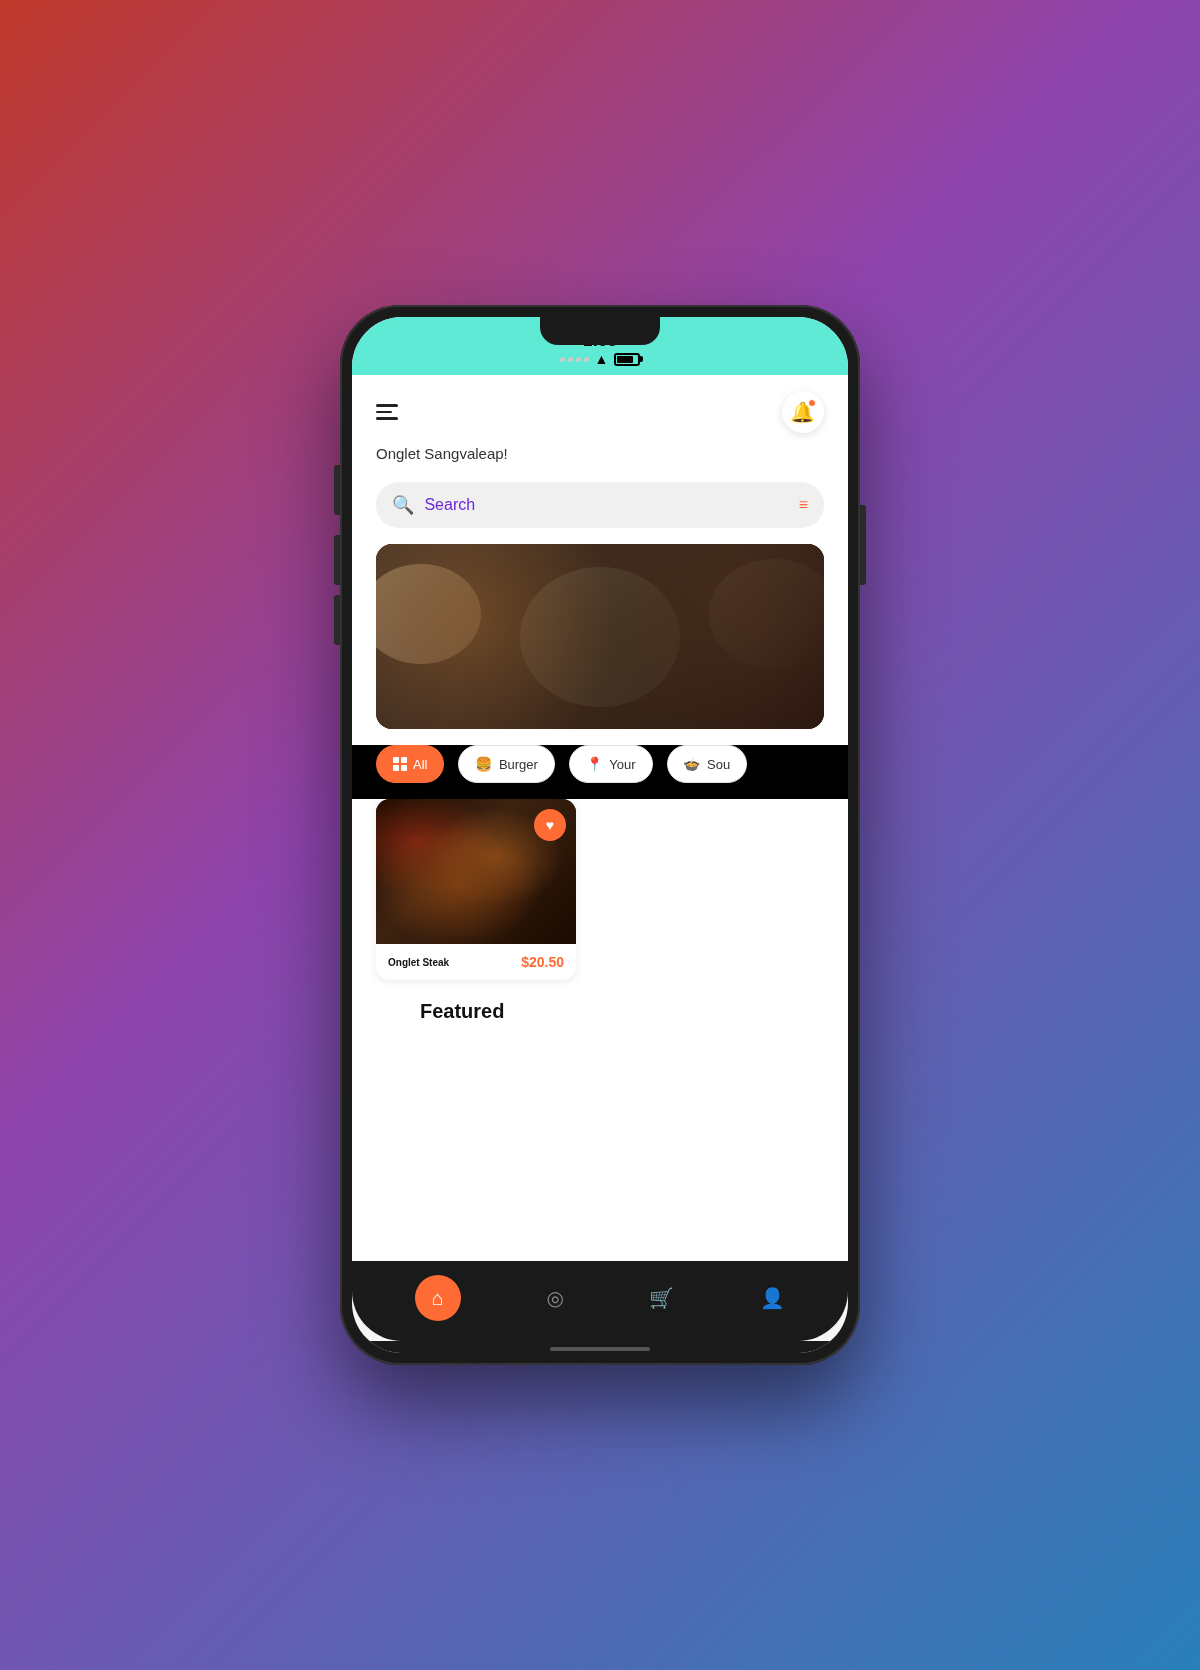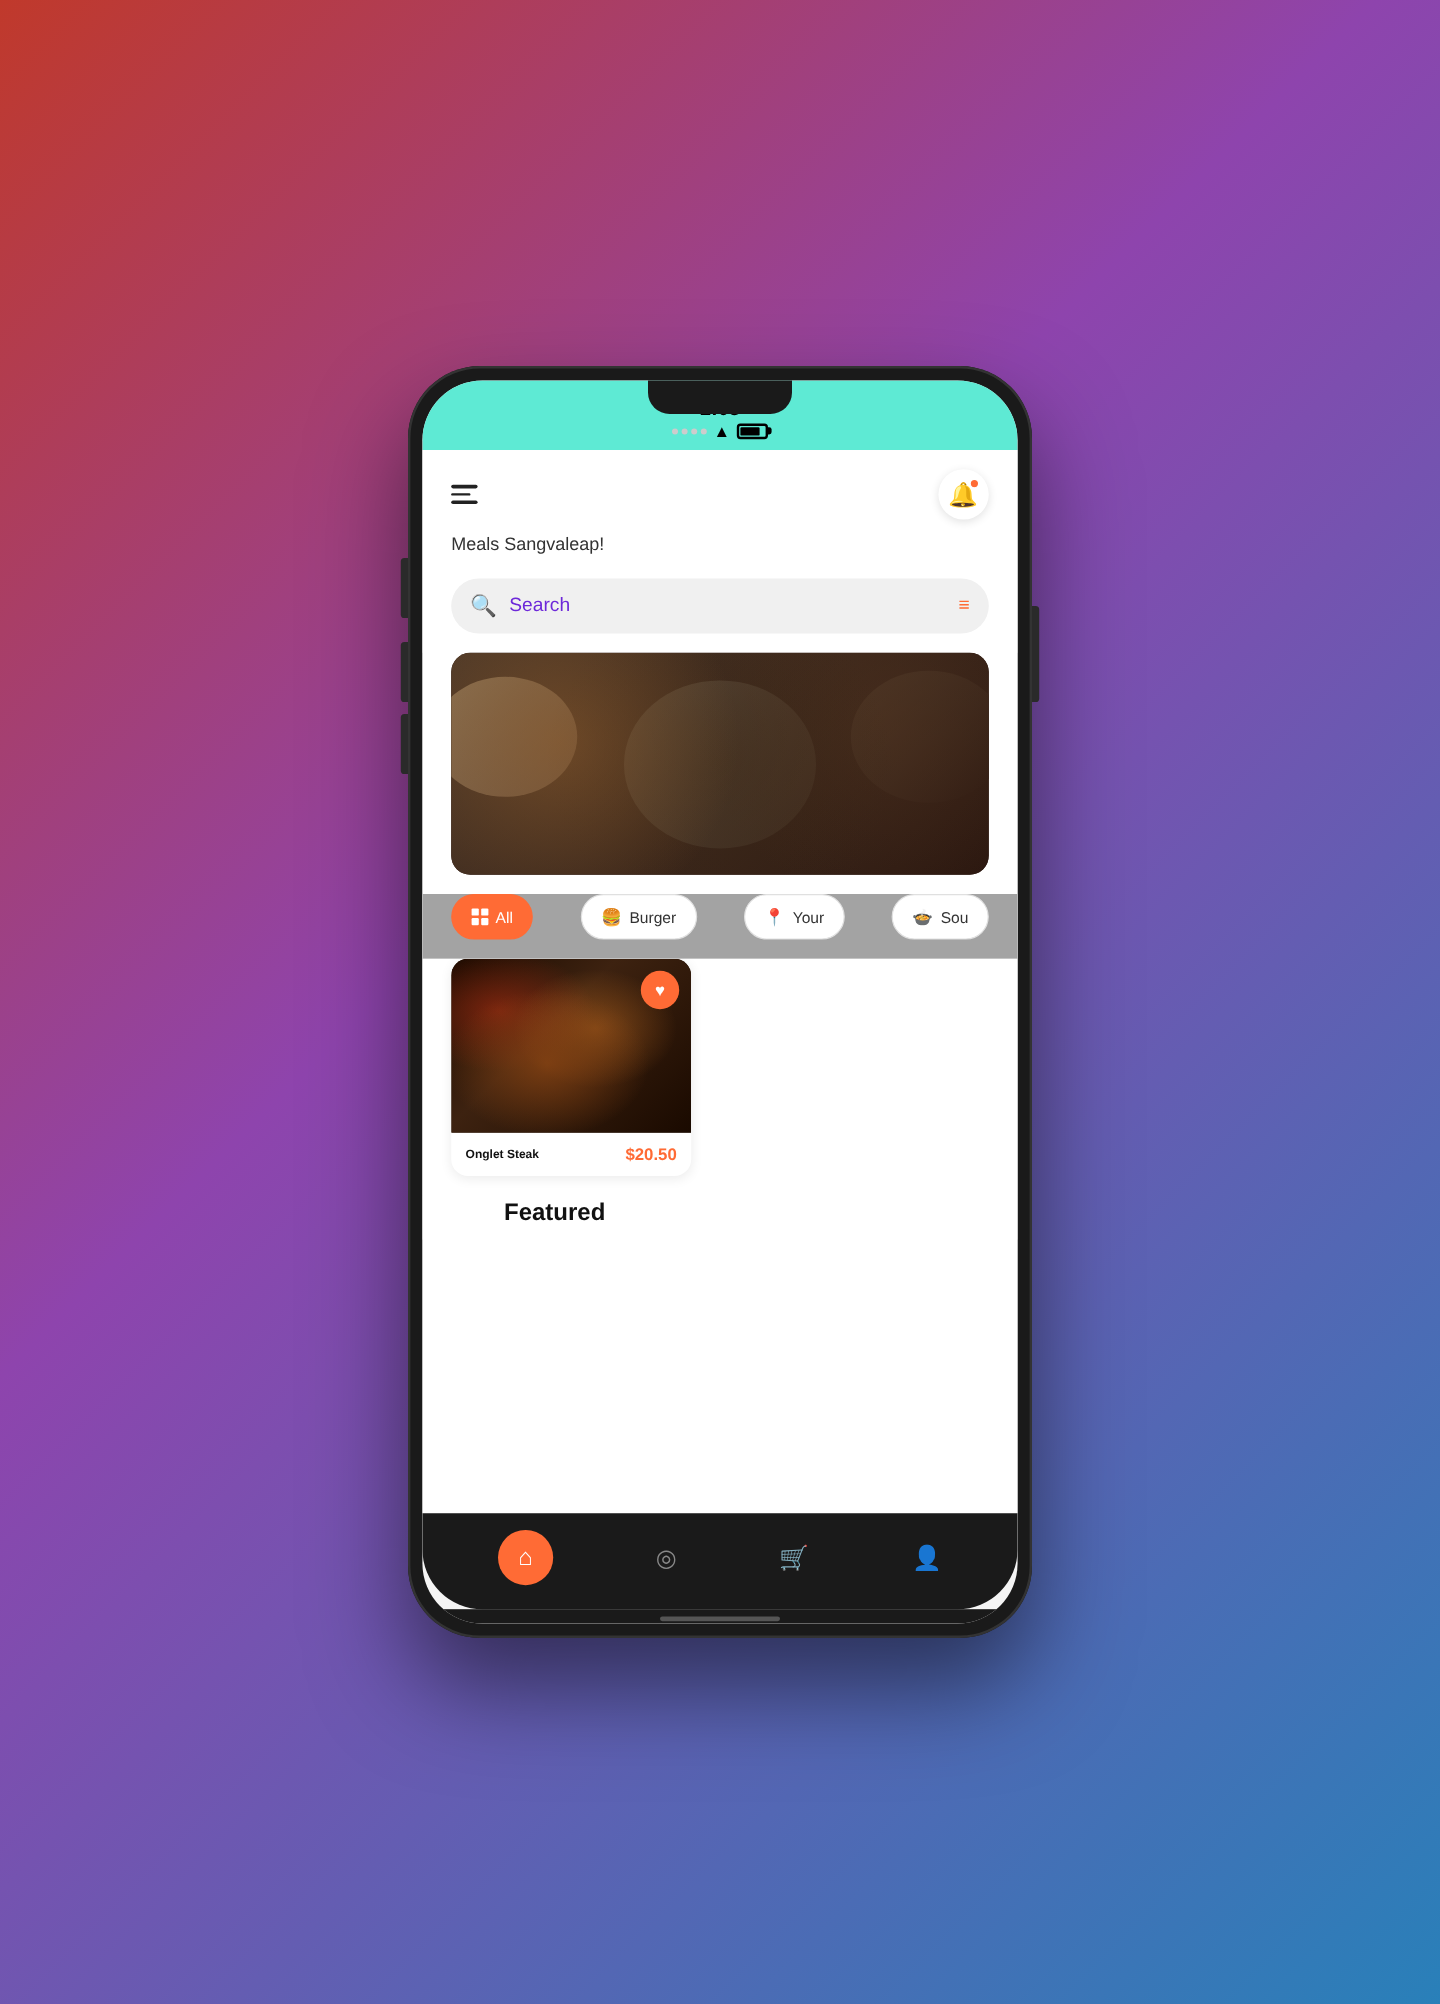--- a/index.html
+++ b/index.html
@@ -299,23 +299,22 @@
         radial-gradient(circle at 20% 40%, rgba(139,90,43,0.6) 0%, transparent 40%),
         radial-gradient(circle at 50% 50%, rgba(60,40,20,0.4) 0%, transparent 60%),
         radial-gradient(circle at 80% 30%, rgba(80,50,30,0.5) 0%, transparent 40%);
     }
 
     
     .categories-section {
       padding: 0 24px 16px;
       display: flex;
       gap: 14px;
-      background: #a3a3a3;
-      overflow: hidden;
-      justify-content: space-between;
+      background: #000000;
+      overflow: hidden;
     }
 
     .category-chip {
       display: flex;
       align-items: center;
       gap: 6px;
       padding: 10px 16px;
       border-radius: 25px;
       border: 1.5px solid #e0e0e0;
       font-size: 13px;
@@ -555,21 +554,21 @@
           <div class="hamburger-line"></div>
           <div class="hamburger-line"></div>
         </div>
         <div class="bell-btn">
           <span class="bell-icon-svg">🔔</span>
           <div class="notification-dot"></div>
         </div>
       </div>
 
       <div class="greeting-section">
-        <div class="greeting-hello">Meals Sangvaleap!</div>
+        <div class="greeting-hello">Onglet Sangvaleap!</div>
       </div>
 
       <div class="search-section">
         <div class="search-bar">
           <span class="search-icon">🔍</span>
           <span class="search-input-text">Search</span>
           <span class="filter-icon">≡</span>
         </div>
       </div>
 

